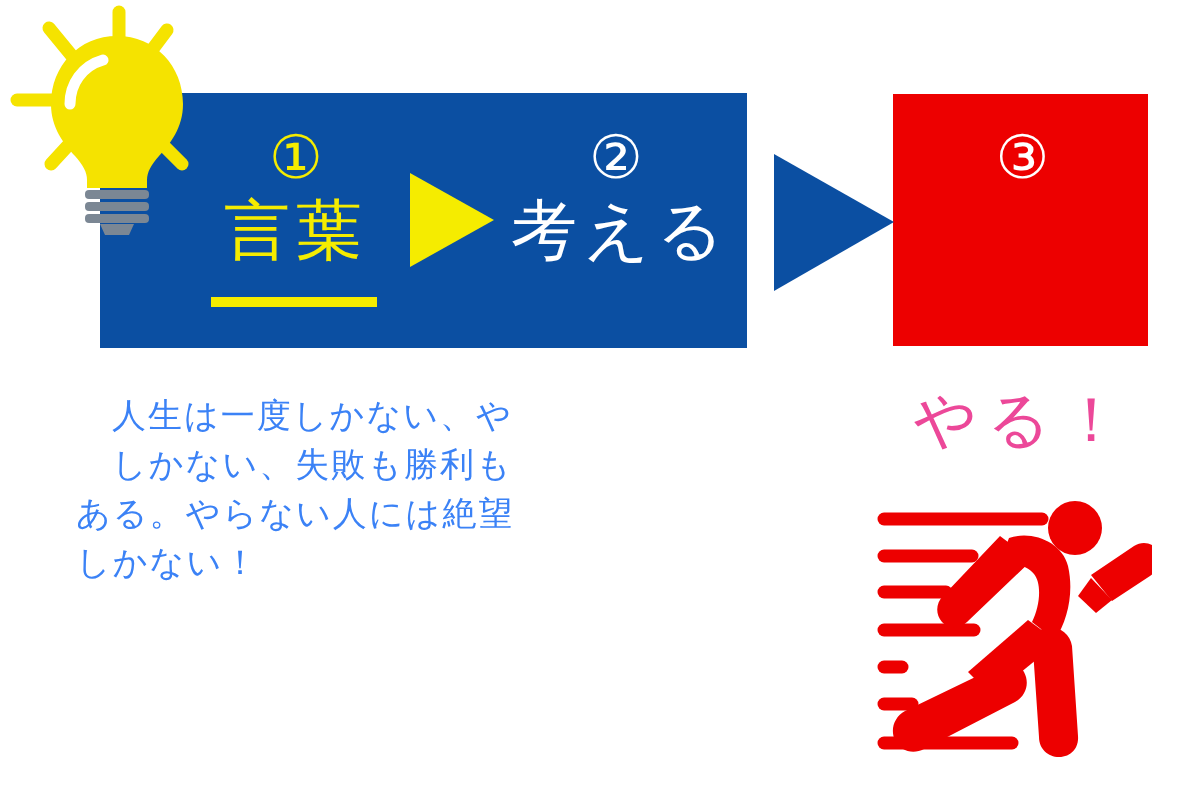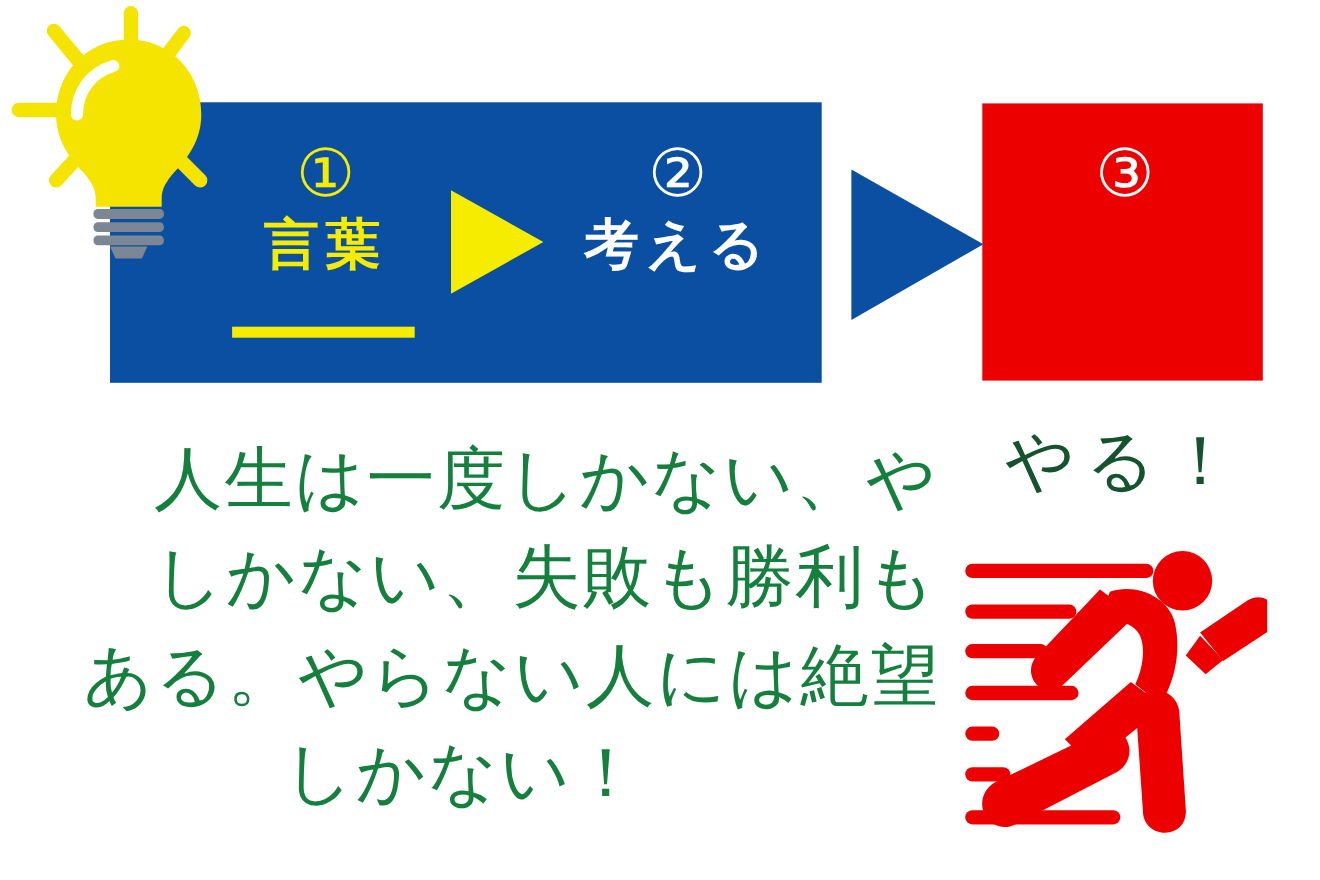--- a/index.html
+++ b/index.html
@@ -46,24 +46,24 @@
     white-space: nowrap;
   }
   .step-num {
     display: block;
     font-size: 60px;
     line-height: 1.0;
     font-weight: 400;
   }
   .step-word {
     display: block;
-    font-size: 50px;
+    font-size: 66px;
     line-height: 1.12;
     letter-spacing: 6px;
-    font-weight: 700;
+    font-weight: 400;
     margin-top: 6px;
   }
   #step1 {
     left: 196px;
     top: 128px;
     width: 200px;
     color: #F5EC00;
   }
   #step1-underline {
     position: absolute;
@@ -111,39 +111,38 @@
     width: 215px;
     height: 232px;
   }
 
   
   #quote {
     position: absolute;
     left: 76px;
     top: 392px;
     width: 690px;
-    color: #15803d;
-    font-size: 62px;
+    color: #3b82f6;
+    font-size: 34px;
     line-height: 1.44;
     letter-spacing: 2px;
     font-family: "Liberation Serif", "DejaVu Serif", serif;
-    text-align: center;
   }
   #quote .qline {
     display: block;
     white-space: pre;
   }
 
   
   #yaru-text {
     position: absolute;
     left: 908px;
     top: 386px;
     width: 230px;
-    color: #14532d;
+    color: #ec4899;
     font-size: 62px;
     line-height: 1.1;
     letter-spacing: 10px;
     text-align: center;
     white-space: nowrap;
     font-family: "Liberation Serif", "DejaVu Serif", serif;
   }
   #runner {
     position: absolute;
     left: 872px;

